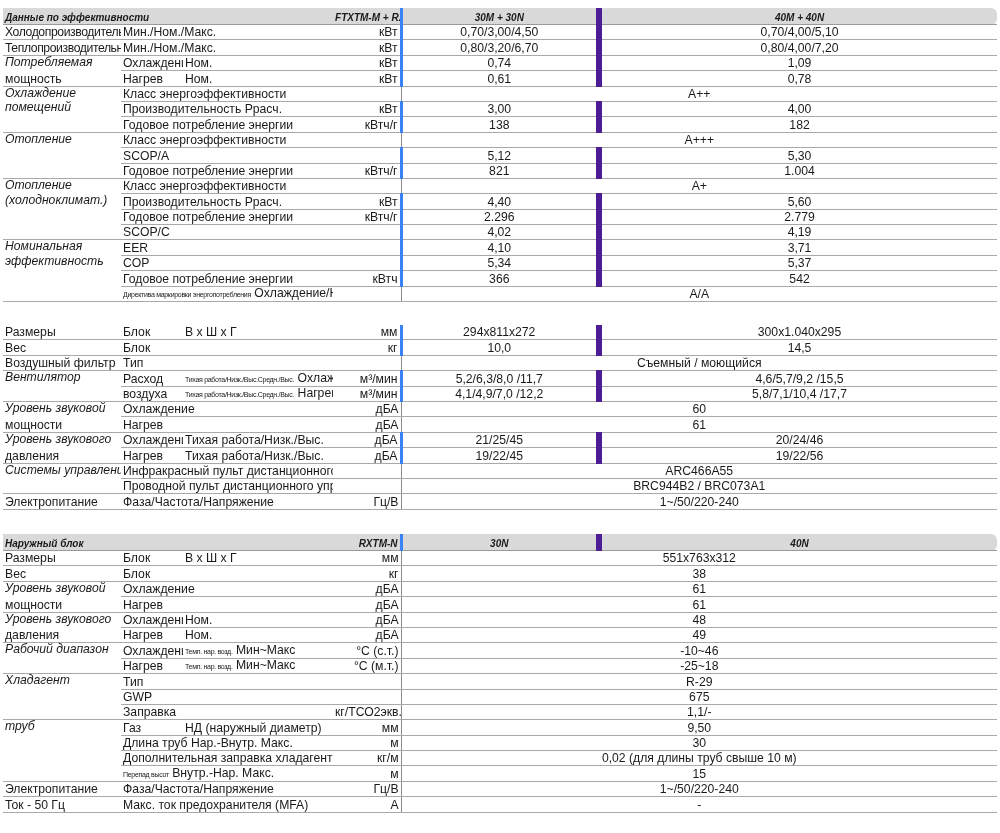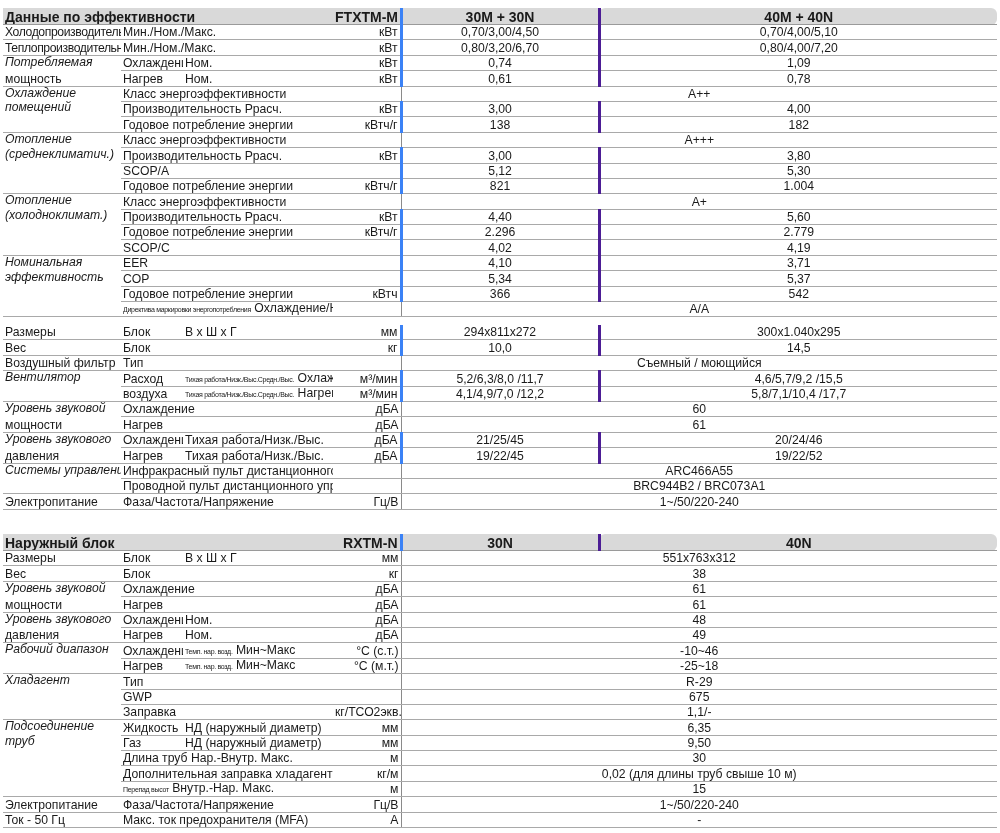--- a/index.html
+++ b/index.html
@@ -1,27 +1,27 @@
 <!DOCTYPE html>
 <html><head>
   <meta charset="utf-8">
   <style>
     html, body { margin: 0; padding: 0; background: #fff; }
     body { width: 1000px; height: 833px; overflow: hidden; position: relative;
       font-family: "Liberation Sans", sans-serif; color: #1a1a1a; }
     table.spec { position: absolute; left: 3px; width: 994px; border-collapse: collapse; table-layout: fixed; }
     table.spec td { padding: 0 2px; height: 14.4px; line-height: 13px; font-size: 12.2px;
       border-bottom: 1px solid #a9a9a9; white-space: nowrap; overflow: hidden; vertical-align: bottom; }
-    table.spec tr.hdr td { background: #d9d9d9; font-weight: bold; font-size: 14px; height: 16px; border-bottom: 1px solid #9a9a9a; }
+    table.spec tr.hdr td { background: #d9d9d9; font-weight: bold; font-size: 10px; height: 16px; border-bottom: 1px solid #9a9a9a; font-style: italic; }
     td.grp { border-bottom: none !important; vertical-align: top !important; font-style: italic; }
     td.unit { text-align: right; }
     td.v1, td.v2, td.vall { text-align: center; }
     td.v1 { border-left: 3px solid #3b82f6; }
     td.vall { border-left: 1px solid #8a8a8a; }
-    td.v2 { border-left: 3px solid #4c1d95; border-radius: 6px; }
+    td.v2 { border-left: 6px solid #4c1d95; border-radius: 6px; }
     td.tiny { font-size: 8px; letter-spacing: -0.4px; }
     .tinyspan { font-size: 7px; letter-spacing: -0.3px; }
     .col-a { width: 118px; }
     .col-b { width: 62px; }
     .col-c { width: 150px; }
     .col-d { width: 68px; }
     .col-v1 { width: 198px; }
     .col-v2 { width: 398px; }
     #t1 { top: 8px; }
     #t2 { top: 325px; }
@@ -96,27 +96,20 @@
         <td class="v1">138</td>
         <td class="v2">182</td>
       </tr>
       <tr>
         <td class="grp">Отопление</td>
         <td colspan="2"><span>Класс энергоэффективности</span></td>
         <td class="unit"></td>
         <td class="vall" colspan="2">A+++</td>
       </tr>
       <tr>
-        <td class="grp">(среднеклиматич.)</td>
-        <td colspan="2"><span>Производительность Ррасч.</span></td>
-        <td class="unit">кВт</td>
-        <td class="v1">3,00</td>
-        <td class="v2">3,80</td>
-      </tr>
-      <tr>
         <td class="grp"></td>
         <td><span>SCOP/A</span></td>
         <td colspan="1"><span></span></td>
         <td class="unit"></td>
         <td class="v1">5,12</td>
         <td class="v2">5,30</td>
       </tr>
       <tr>
         <td></td>
         <td colspan="2"><span>Годовое потребление энергии</span></td>
@@ -253,21 +246,21 @@
         <td class="unit">дБА</td>
         <td class="v1">21/25/45</td>
         <td class="v2">20/24/46</td>
       </tr>
       <tr>
         <td>давления</td>
         <td><span>Нагрев</span></td>
         <td colspan="1"><span>Тихая работа/Низк./Выс.</span></td>
         <td class="unit">дБА</td>
         <td class="v1">19/22/45</td>
-        <td class="v2">19/22/52</td>
+        <td class="v2">19/22/56</td>
       </tr>
       <tr>
         <td class="grp">Системы управления</td>
         <td colspan="2"><span>Инфракрасный пульт дистанционного управления</span></td>
         <td class="unit"></td>
         <td class="vall" colspan="2">ARC466A55</td>
       </tr>
       <tr>
         <td></td>
         <td colspan="2"><span>Проводной пульт дистанционного управления</span></td>
@@ -369,27 +362,20 @@
         <td class="vall" colspan="2">675</td>
       </tr>
       <tr>
         <td></td>
         <td><span>Заправка</span></td>
         <td colspan="1"><span></span></td>
         <td class="unit">кг/ТСО2экв.</td>
         <td class="vall" colspan="2">1,1/-</td>
       </tr>
       <tr>
-        <td class="grp">Подсоединение</td>
-        <td><span>Жидкость</span></td>
-        <td colspan="1"><span>НД (наружный диаметр)</span></td>
-        <td class="unit">мм</td>
-        <td class="vall" colspan="2">6,35</td>
-      </tr>
-      <tr>
         <td class="grp">труб</td>
         <td><span>Газ</span></td>
         <td colspan="1"><span>НД (наружный диаметр)</span></td>
         <td class="unit">мм</td>
         <td class="vall" colspan="2">9,50</td>
       </tr>
       <tr>
         <td class="grp"></td>
         <td colspan="2"><span>Длина труб Нар.-Внутр. Макс.</span></td>
         <td class="unit">м</td>

